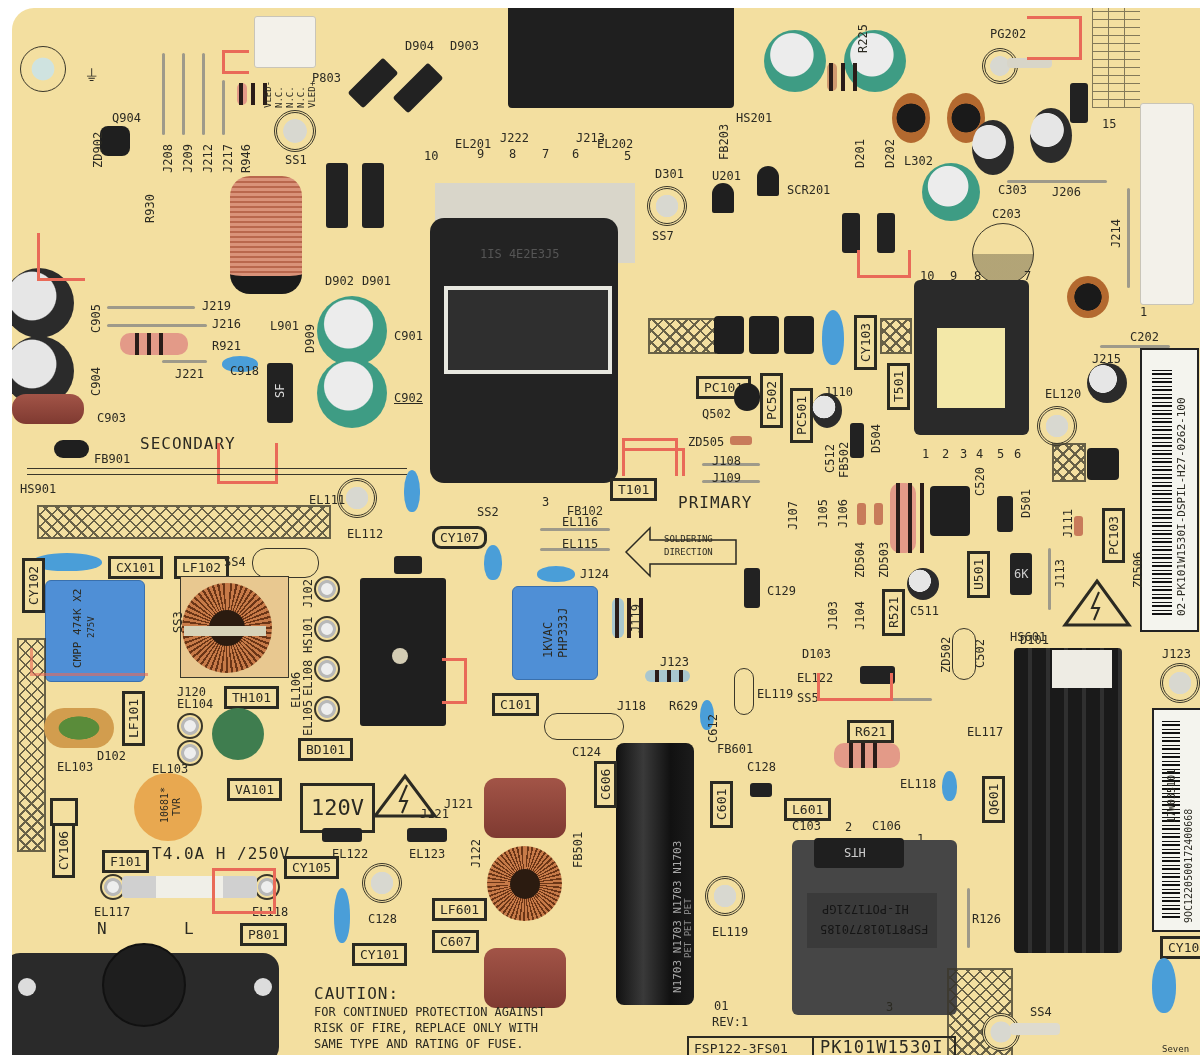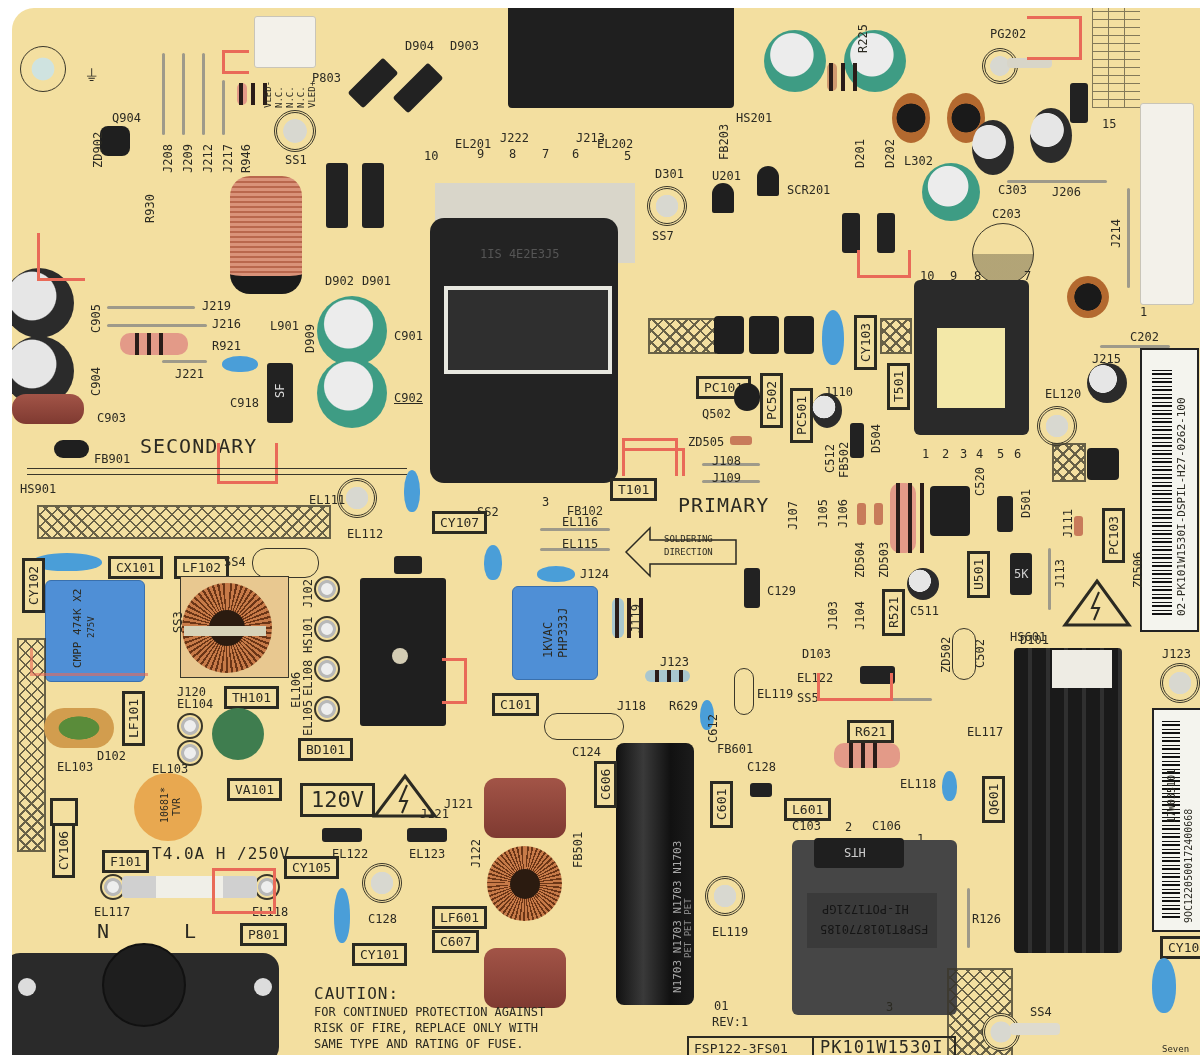--- a/index.html
+++ b/index.html
@@ -1,20 +1,20 @@
 <!DOCTYPE html>
 <html><head>
   <meta charset="utf-8">
   <style>
     html,body{margin:0;padding:0;background:#ffffff;}
     body{width:1200px;height:1055px;position:relative;overflow:hidden;font-family:"DejaVu Sans Mono","Liberation Mono",monospace;}
     #board{position:absolute;left:12px;top:8px;width:1188px;height:1047px;background:#f3dfa0;border-radius:22px 0 0 0;overflow:hidden;}
     .abs{position:absolute;}
     .silk{position:absolute;color:#2b2a22;font-size:12px;line-height:1;white-space:nowrap;}
-    .silk.big{font-size:20px;letter-spacing:1px;}
+    .silk.big{font-size:16px;letter-spacing:1px;}
     .boxlbl{position:absolute;border:3px solid #2b2a22;padding:2px 5px;font-size:13px;color:#2b2a22;background:#f3dfa0;white-space:nowrap;line-height:1;}
     .vert{transform:rotate(-90deg);transform-origin:left top;}
     .hatch{position:absolute;border:2px solid #3a372a;background:
       repeating-linear-gradient(45deg,transparent 0 7px,#3a372a 7px 8.5px),
       repeating-linear-gradient(-45deg,transparent 0 7px,#3a372a 7px 8.5px);opacity:.75;}
     .redline{position:absolute;border:3px solid #e96a58;}
     .cap{position:absolute;border-radius:50%;}
     .cap-black{background:radial-gradient(circle at 40% 40%,#e6e6e6 0 40%,#2b2b2b 42% 100%);}
     .cap-green{background:radial-gradient(circle at 45% 40%,#ececec 0 42%,#3e9c84 44% 100%);}
     .cap-tall{position:absolute;background:linear-gradient(90deg,#111 0%,#3a3a3a 35%,#111 70%,#1c1c1c 100%);border-radius:8px;}
@@ -87,21 +87,21 @@
 
   <div class="jumper" style="left:95px;top:298px;width:88px;"></div>
   <div class="jumper" style="left:95px;top:316px;width:100px;"></div>
   <div class="silk" style="left:190px;top:292px;">J219</div>
   <div class="silk" style="left:200px;top:310px;">J216</div>
   <div class="resistor" style="left:108px;top:325px;width:68px;height:22px;"></div>
   <div class="silk" style="left:200px;top:332px;">R921</div>
   <div class="jumper" style="left:150px;top:352px;width:45px;"></div>
   <div class="silk" style="left:163px;top:360px;">J221</div>
   <div class="blue-y" style="left:210px;top:348px;width:36px;height:16px;"></div>
-  <div class="silk" style="left:218px;top:389px;">C918</div>
+  <div class="silk" style="left:218px;top:357px;">C918</div>
   <div class="diode" style="left:255px;top:355px;width:26px;height:60px;"></div>
   <div class="silk vert" style="left:262px;top:390px;color:#ddd;">SF</div>
   <div class="silk vert" style="left:292px;top:345px;">D909</div>
 
   <div class="cap cap-black" style="left:-8px;top:260px;width:70px;height:70px;"></div>
   <div class="cap cap-black" style="left:-8px;top:328px;width:70px;height:70px;"></div>
   <div class="silk vert" style="left:78px;top:325px;">C905</div>
   <div class="silk vert" style="left:78px;top:388px;">C904</div>
   <div class="brown" style="left:0px;top:386px;width:72px;height:30px;border-radius:14px;"></div>
   <div class="silk" style="left:85px;top:404px;">C903</div>
@@ -255,21 +255,21 @@
   <div class="silk vert" style="left:866px;top:570px;">ZD503</div>
   <div class="diode" style="left:845px;top:495px;width:9px;height:22px;background:#c87b5a;"></div>
   <div class="diode" style="left:862px;top:495px;width:9px;height:22px;background:#c87b5a;"></div>
   <div class="resistor" style="left:878px;top:475px;width:26px;height:70px;"></div>
   <div class="blk" style="left:918px;top:478px;width:40px;height:50px;"></div>
   <div class="silk vert" style="left:962px;top:488px;">C520</div>
   <div class="diode" style="left:985px;top:488px;width:16px;height:36px;"></div>
   <div class="silk vert" style="left:1008px;top:510px;">D501</div>
   <div class="boxlbl vert" style="left:955px;top:590px;">U501</div>
   <div class="diode" style="left:998px;top:545px;width:22px;height:42px;"></div>
-  <div class="silk" style="left:1002px;top:560px;color:#ccc;">5K</div>
+  <div class="silk" style="left:1002px;top:560px;color:#ccc;">6K</div>
   <div class="silk" style="left:998px;top:623px;">HS601</div>
   <div class="jumper v" style="left:1036px;top:540px;height:62px;"></div>
   <div class="silk vert" style="left:1042px;top:580px;">J113</div>
   <div class="silk vert" style="left:1050px;top:530px;">J111</div>
   <div class="diode" style="left:1062px;top:508px;width:9px;height:20px;background:#c87b5a;"></div>
   <div class="boxlbl vert" style="left:1090px;top:555px;">PC103</div>
   <div class="silk vert" style="left:1120px;top:580px;">ZD506</div>
   <div class="blk" style="left:1075px;top:440px;width:32px;height:32px;"></div>
   <div class="hatch" style="left:1040px;top:435px;width:30px;height:35px;"></div>
   <div class="cap cap-black" style="left:895px;top:560px;width:32px;height:32px;"></div>
@@ -347,21 +347,21 @@
   <div class="silk" style="left:648px;top:648px;">J123</div>
   <div class="silk" style="left:702px;top:992px;">01</div>
   <div class="silk" style="left:700px;top:1008px;">REV:1</div>
 
   <div class="brown" style="left:472px;top:770px;width:82px;height:60px;"></div>
   <div class="toroid" style="left:475px;top:838px;width:75px;height:75px;"></div>
   <div class="brown" style="left:472px;top:940px;width:82px;height:60px;"></div>
   <div class="silk vert" style="left:458px;top:860px;">J122</div>
   <div class="silk vert" style="left:560px;top:860px;">FB501</div>
   <div class="boxlbl vert" style="left:582px;top:800px;">C606</div>
-  <div class="boxlbl" style="left:420px;top:890px;margin-top:8px;">LF601</div>
+  <div class="boxlbl" style="left:420px;top:890px;">LF601</div>
   <div class="boxlbl" style="left:420px;top:922px;">C607</div>
 
   <div class="blk" style="left:348px;top:570px;width:86px;height:148px;border-radius:3px;"></div>
   <div class="abs" style="left:380px;top:640px;width:16px;height:16px;border-radius:50%;background:#d4cdb4;"></div>
   <div class="pad" style="left:302px;top:568px;"></div>
   <div class="pad" style="left:302px;top:608px;"></div>
   <div class="pad" style="left:302px;top:648px;"></div>
   <div class="pad" style="left:302px;top:688px;"></div>
   <div class="silk vert" style="left:290px;top:600px;">J102</div>
   <div class="silk vert" style="left:290px;top:645px;">HS101</div>
@@ -370,21 +370,21 @@
   <div class="boxlbl" style="left:286px;top:730px;">BD101</div>
   <div class="silk vert" style="left:278px;top:700px;">EL106</div>
   <div class="silk" style="left:408px;top:800px;">J121</div>
   <div class="redline" style="left:430px;top:650px;width:22px;height:40px;border-left:none;"></div>
   <div class="diode" style="left:382px;top:548px;width:28px;height:18px;"></div>
   <div class="silk" style="left:335px;top:520px;">EL112</div>
   <div class="screw" style="left:325px;top:470px;width:34px;height:34px;"></div>
   <div class="silk" style="left:297px;top:486px;">EL111</div>
   <div class="hatch" style="left:25px;top:497px;width:290px;height:30px;"></div>
   <div class="blue-y" style="left:392px;top:462px;width:16px;height:42px;"></div>
-  <div class="boxlbl" style="left:420px;top:503px;">CY107</div>
+  <div class="boxlbl" style="left:420px;top:518px;border-radius:9px;">CY107</div>
 
   <div class="blue-y" style="left:472px;top:537px;width:18px;height:35px;"></div>
   <div class="jumper" style="left:528px;top:520px;width:70px;"></div>
   <div class="jumper" style="left:528px;top:540px;width:70px;"></div>
   <div class="silk" style="left:550px;top:508px;">EL116</div>
   <div class="silk" style="left:550px;top:530px;">EL115</div>
   <div class="blue-y" style="left:525px;top:558px;width:38px;height:16px;"></div>
   <div class="silk" style="left:568px;top:560px;">J124</div>
   <div class="blue-box" style="left:500px;top:578px;width:84px;height:92px;"></div>
   <div class="silk vert" style="left:545px;top:650px;">PHP333J</div>
@@ -421,21 +421,21 @@
   <div class="pad" style="left:165px;top:732px;"></div>
   <div class="silk" style="left:140px;top:755px;">EL103</div>
   <div class="abs" style="left:200px;top:700px;width:52px;height:52px;border-radius:50%;background:#3f7d4f;"></div>
   <div class="boxlbl" style="left:215px;top:770px;">VA101</div>
   <div class="abs" style="left:122px;top:765px;width:68px;height:68px;border-radius:50%;background:#e8a850;"></div>
   <div class="silk vert" style="left:160px;top:808px;font-size:10px;">TVR</div>
   <div class="silk vert" style="left:148px;top:815px;font-size:10px;">10681*</div>
   <div class="abs" style="left:38px;top:790px;width:22px;height:22px;border:3px solid #2b2a22;"></div>
   <div class="boxlbl vert" style="left:40px;top:870px;">CY106</div>
 
-  <div class="boxlbl xl" style="left:288px;top:775px;font-size:22px;padding:3px 8px;">120V</div>
+  <div class="boxlbl xl" style="left:288px;top:775px;font-size:22px;padding:11px 8px;">120V</div>
   <div class="abs" style="left:360px;top:765px;width:66px;height:46px;">
     <svg width="66" height="46" viewBox="0 0 66 46">
         <path d="M33 3 L63 43 L3 43 Z" fill="none" stroke="#2b2a22" stroke-width="3"></path>
         <path d="M35 12 L28 28 L35 28 L30 40" fill="none" stroke="#2b2a22" stroke-width="2"></path>
       </svg>
   </div>
   <div class="silk" style="left:432px;top:790px;">J121</div>
   <div class="diode" style="left:310px;top:820px;width:40px;height:14px;"></div>
   <div class="diode" style="left:395px;top:820px;width:40px;height:14px;"></div>
   <div class="silk" style="left:320px;top:840px;">EL122</div>

